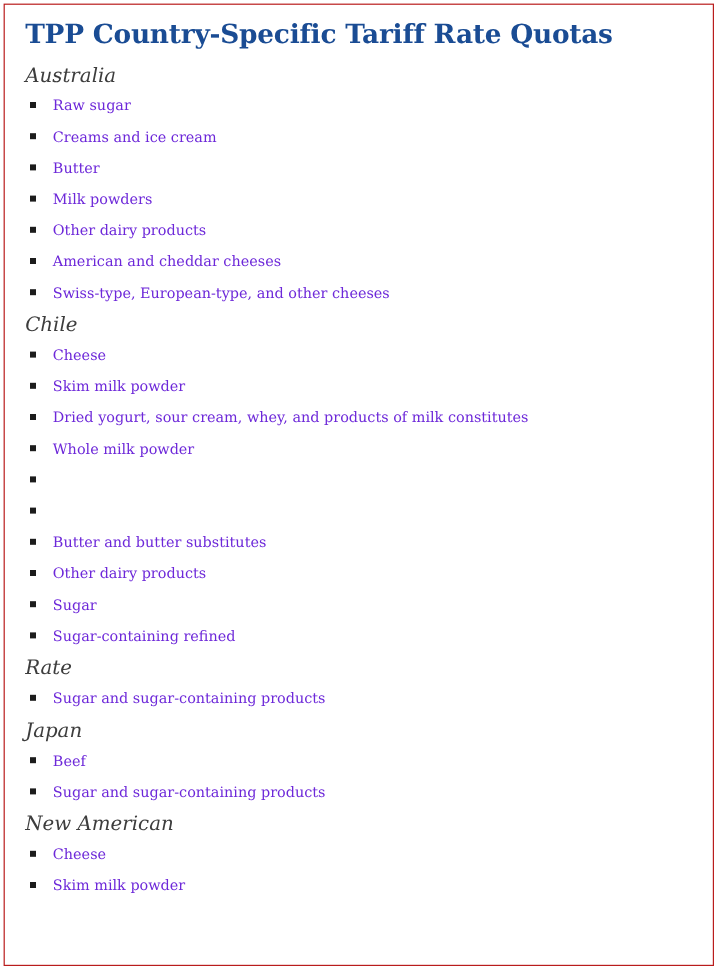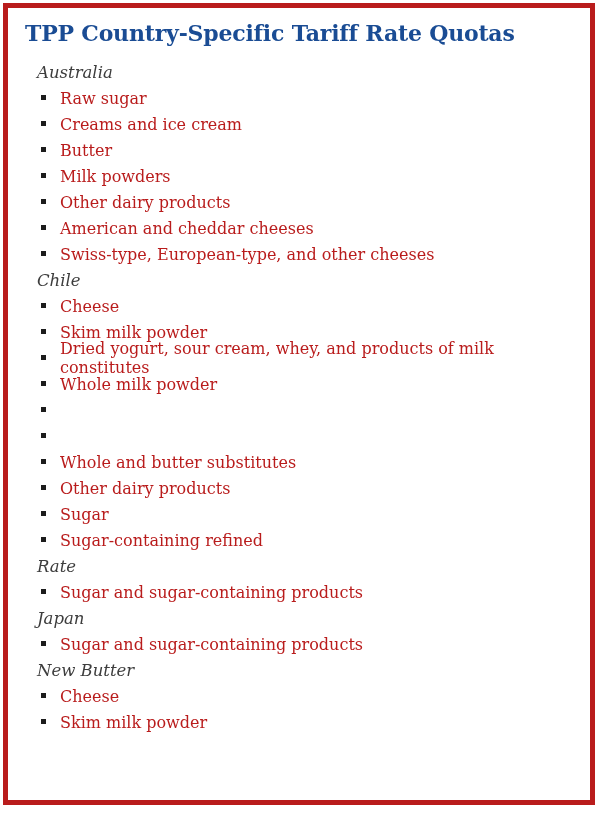--- a/index.html
+++ b/index.html
@@ -11,36 +11,36 @@
     overflow: hidden;
     font-family: "DejaVu Serif", "Liberation Serif", serif;
   }
   .page {
     position: absolute;
     left: 3px;
     top: 3px;
     width: 592px;
     height: 802px;
     background: #ffffff;
-    border: 5px solid #b91c1c;
+    border: 1px solid #b91c1c;
     box-sizing: border-box;
     padding: 12px 16px 4px 14px;
   }
   .doc-title {
     font-family: "DejaVu Serif", "Liberation Serif", serif;
     font-weight: bold;
     font-size: 22px;
     line-height: 27px;
     color: #1a4c94;
     letter-spacing: -0.2px;
     margin: 0 0 6px 0;
     padding-left: 3px;
   }
   .sections {
-    margin: 12px;
+    margin: 0;
     padding: 0;
   }
   .country-heading {
     font-family: "DejaVu Serif", "Liberation Serif", serif;
     font-style: italic;
     font-weight: normal;
     font-size: 16.5px;
     color: #3d3d3d;
     height: 26px;
     display: flex;
@@ -51,22 +51,22 @@
   ul.quota-list {
     list-style: none;
     margin: 0;
     padding: 0;
   }
   ul.quota-list li {
     position: relative;
     height: 26px;
     display: flex;
     align-items: center;
-    font-size: 16px;
-    color: #b91c1c;
+    font-size: 12px;
+    color: #6d28d9;
     padding-left: 26px;
     box-sizing: border-box;
   }
   .bullet-square {
     position: absolute;
     left: 7px;
     top: 50%;
     margin-top: -3px;
     width: 5px;
     height: 5px;
@@ -130,21 +130,21 @@
           <span>Whole milk powder</span>
         </li>
         <li>
           <span class="bullet-square"></span>
         </li>
         <li>
           <span class="bullet-square"></span>
         </li>
         <li>
           <span class="bullet-square"></span>
-          <span>Whole and butter substitutes</span>
+          <span>Butter and butter substitutes</span>
         </li>
         <li>
           <span class="bullet-square"></span>
           <span>Other dairy products</span>
         </li>
         <li>
           <span class="bullet-square"></span>
           <span>Sugar</span>
         </li>
         <li>
@@ -156,24 +156,28 @@
       <ul class="quota-list">
         <li>
           <span class="bullet-square"></span>
           <span>Sugar and sugar-containing products</span>
         </li>
       </ul>
       <h2 class="country-heading">Japan</h2>
       <ul class="quota-list">
         <li>
           <span class="bullet-square"></span>
+          <span>Beef</span>
+        </li>
+        <li>
+          <span class="bullet-square"></span>
           <span>Sugar and sugar-containing products</span>
         </li>
       </ul>
-      <h2 class="country-heading">New Butter</h2>
+      <h2 class="country-heading">New American</h2>
       <ul class="quota-list">
         <li>
           <span class="bullet-square"></span>
           <span>Cheese</span>
         </li>
         <li>
           <span class="bullet-square"></span>
           <span>Skim milk powder</span>
         </li>
       </ul>

